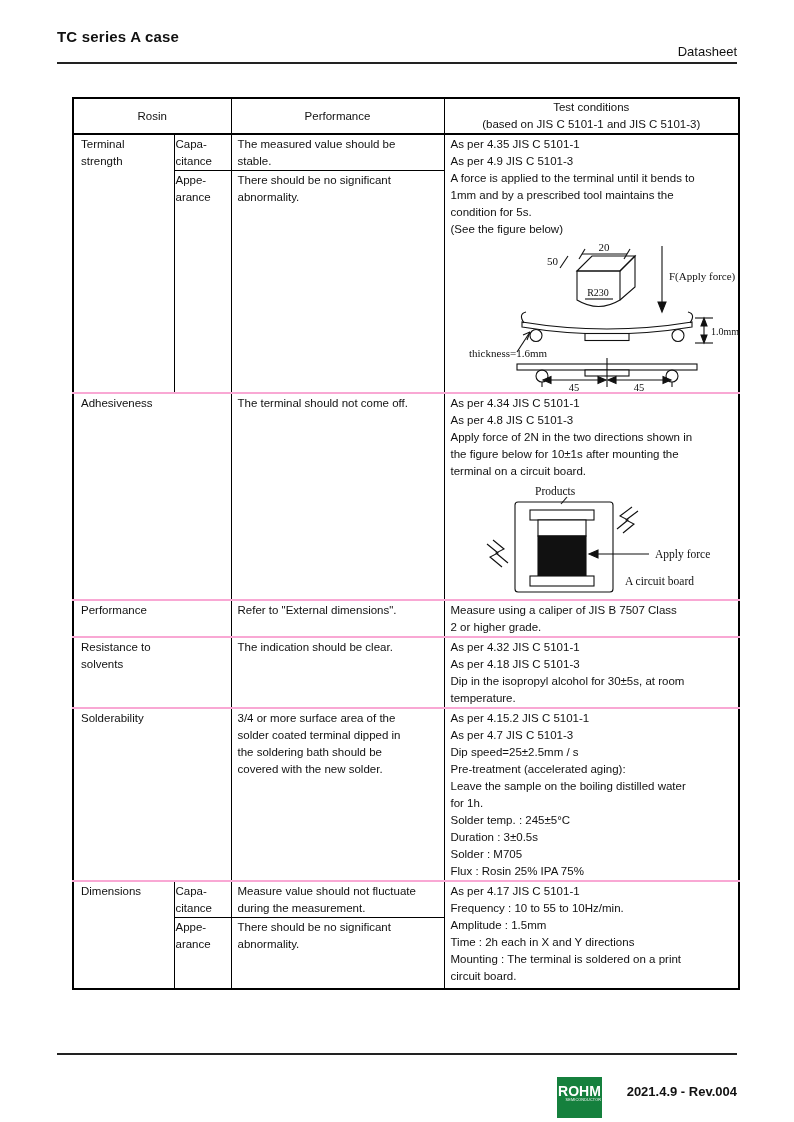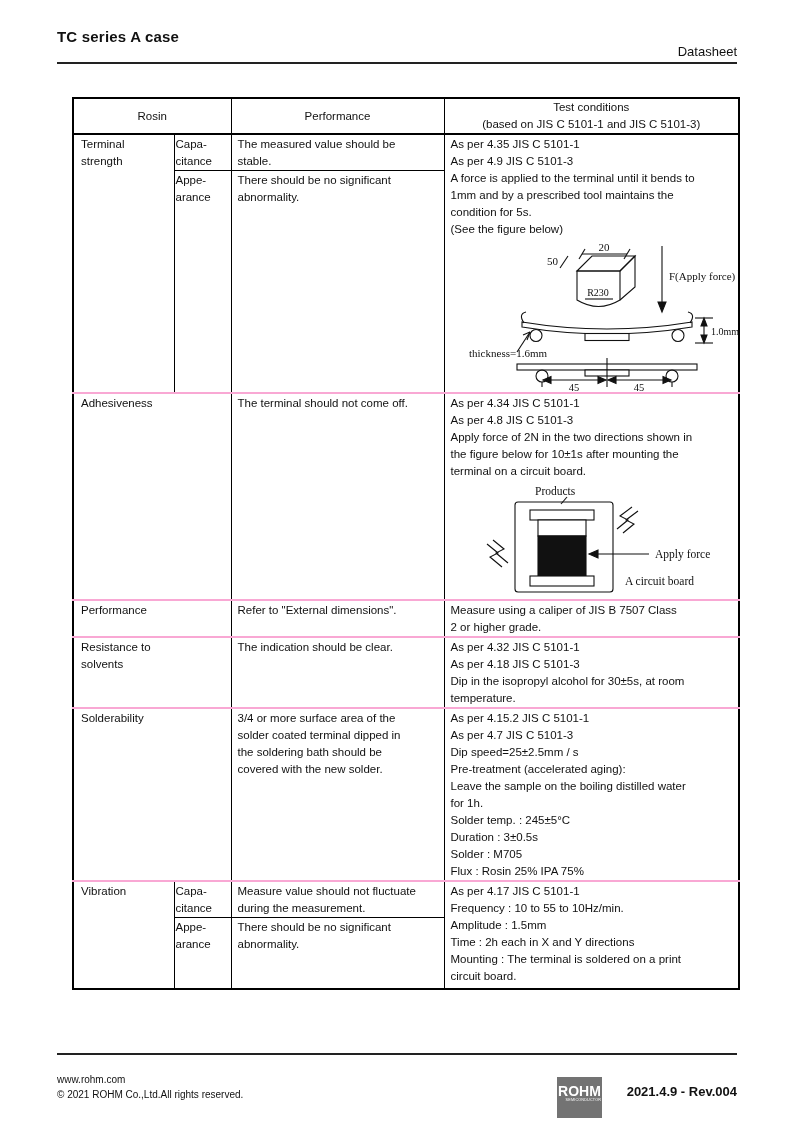--- a/index.html
+++ b/index.html
@@ -24,21 +24,21 @@
   .c-perf { padding:1px 4px 0 6px; }
   .c-cond { padding:1px 4px 0 6px; }
   svg { display:block; }
   svg text { font-family:"Liberation Serif", serif; fill:#111; }
   .fig { stroke:#111; fill:none; stroke-width:1.1; }
 
   
   .ft-rule { position:absolute; left:57px; top:1053px; width:680px; height:2px; background:#222; }
   .ft-left { position:absolute; left:57px; top:1072px; font-size:10px; line-height:15px; }
   .ft-page { position:absolute; left:0; right:0; top:1084px; text-align:center; font-size:12px; }
-  .ft-logo { position:absolute; left:557px; top:1077px; width:45px; height:41px; background:#737373;
+  .ft-logo { position:absolute; left:557px; top:1077px; width:45px; height:41px; background:#15803d;
     color:#fff; text-align:center; }
   .ft-logo .big { font-size:14px; font-weight:bold; letter-spacing:0; margin-top:7px; line-height:14px; }
   .ft-logo .small { font-size:6px; transform:scale(0.62); transform-origin:center top; letter-spacing:.3px; line-height:6px; }
   .ft-rev { position:absolute; right:57px; top:1084px; font-size:13px; font-weight:bold; }
 </style>
 </head>
 <body>
 
 <div id="page">
 
@@ -184,37 +184,33 @@
       <td class="c-cond">As per 4.32 JIS C 5101-1<br>As per 4.18 JIS C 5101-3<br>Dip in the isopropyl alcohol for 30±5s, at room<br>temperature.</td>
     </tr>
 
     <tr class="major" style="height:170px">
       <td class="c-item" colspan="2">Solderability</td>
       <td class="c-perf">3/4 or more surface area of the<br>solder coated terminal dipped in<br>the soldering bath should be<br>covered with the new solder.</td>
       <td class="c-cond">As per 4.15.2 JIS C 5101-1<br>As per 4.7 JIS C 5101-3<br>Dip speed=25±2.5mm / s<br>Pre-treatment (accelerated aging):<br>Leave the sample on the boiling distilled water<br>for 1h.<br>Solder temp. : 245±5°C<br>Duration : 3±0.5s<br>Solder : M705<br>Flux : Rosin 25% IPA 75%</td>
     </tr>
 
     <tr class="major" style="height:34px">
-      <td class="c-item" rowspan="2">Vibration</td>
+      <td class="c-item" rowspan="2">Dimensions</td>
       <td class="c-sub">Capa-<br>citance</td>
       <td class="c-perf">Measure value should not fluctuate<br>during the measurement.</td>
       <td class="c-cond" rowspan="2">As per 4.17 JIS C 5101-1<br>Frequency : 10 to 55 to 10Hz/min.<br>Amplitude : 1.5mm<br>Time : 2h each in X and Y directions<br>Mounting : The terminal is soldered on a print<br>circuit board.</td>
     </tr>
     <tr style="height:71px">
       <td class="c-sub">Appe-<br>arance</td>
       <td class="c-perf">There should be no significant<br>abnormality.</td>
     </tr>
   </tbody>
       </table>
   </div>
 
   <div class="ft-rule"></div>
-  <div class="ft-left">
-    <div>www.rohm.com</div>
-    <div>© 2021 ROHM Co.,Ltd.All rights reserved.</div>
-  </div>
   <div class="ft-logo">
     <div class="big">ROHM</div>
     <div class="small">SEMICONDUCTOR</div>
   </div>
   <div class="ft-rev">2021.4.9 - Rev.004</div>
 
 </div>
 
 </body></html>

